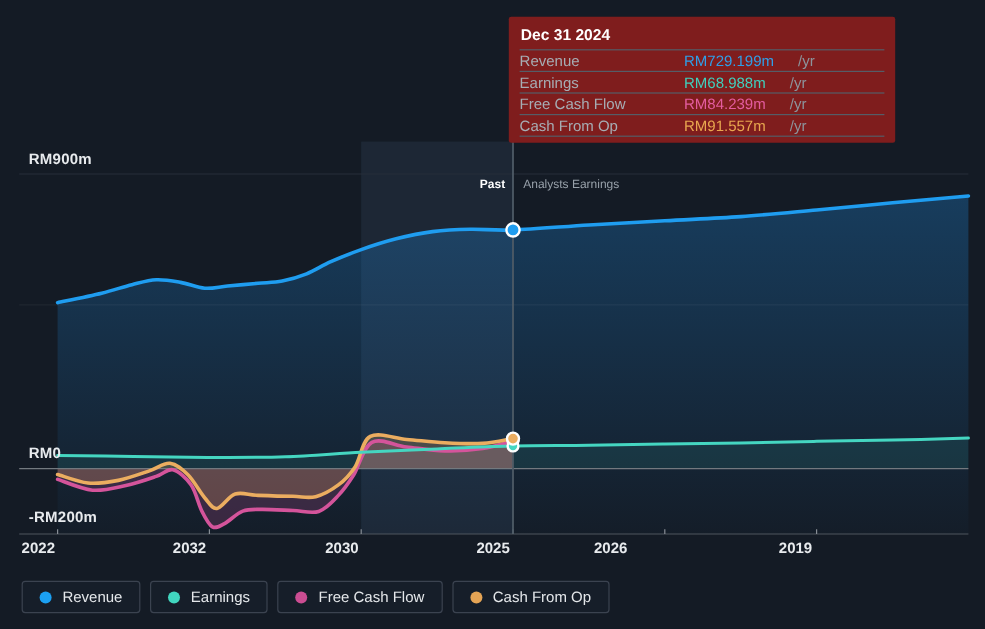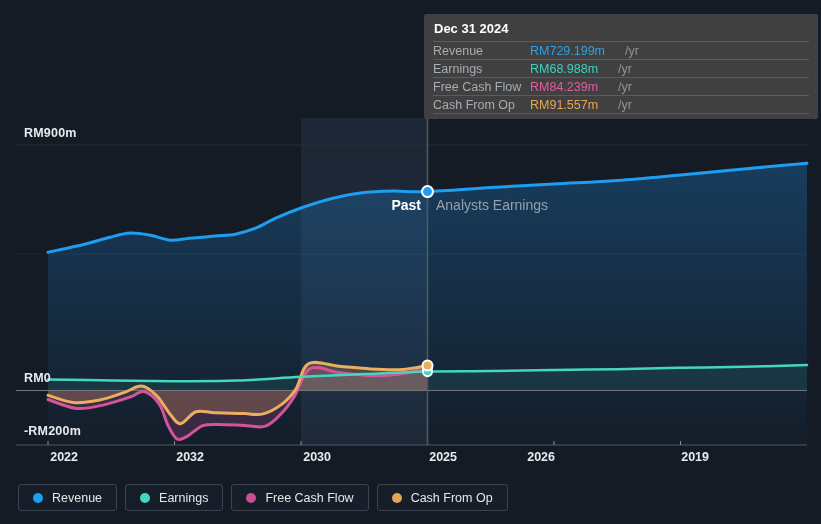--- a/index.html
+++ b/index.html
@@ -8,43 +8,43 @@
     background:#141b25;
     font-family:"Liberation Sans", sans-serif;
     -webkit-font-smoothing:antialiased;
   }
   #plot{position:absolute;left:0;top:0;}
   .axis-label{
     position:absolute;color:#e8ebee;font-size:12.5px;font-weight:600;
     letter-spacing:.2px;white-space:nowrap;
   }
   .x-label{
-    position:absolute;top:450px;width:60px;text-align:right;
+    position:absolute;top:450px;width:60px;text-align:left;
     color:#e8ebee;font-size:12.5px;font-weight:600;
   }
-  .zone-label{position:absolute;top:149px;font-size:14px;white-space:nowrap;margin-top:48px;}
+  .zone-label{position:absolute;top:149px;font-size:10px;white-space:nowrap;}
   .zone-past{right:400px;color:#ffffff;font-weight:700;}
   .zone-forecast{left:436px;color:#97a0a9;font-weight:400;}
 
   
   .tooltip{
-    position:absolute;left:424px;top:14px;width:394px;
-    background:#404040;border-radius:2px;padding:0 0 5px 0;z-index:5;
+    position:absolute;left:424px;top:14px;width:322px;
+    background:#7f1d1d;border-radius:2px;padding:0 0 5px 0;z-index:5;
   }
   .tt-title{
     color:#ffffff;font-size:13px;font-weight:700;
     padding:7px 10px 5px 10px;
   }
   .tt-row{
     display:flex;align-items:center;height:17px;margin:0 9px;
     border-top:1px solid #555d67;font-size:12.5px;
   }
   .tt-row:last-child{border-bottom:1px solid #555d67;}
   .tt-label{flex:0 0 97px;color:#a6adb4;}
-  .tt-value{font-weight:500;}
+  .tt-value{font-weight:500;margin-left:40px;}
   .tt-suffix{color:#8d949c;margin-left:20px;}
   .c-revenue{color:#2f9fe8;}
   .c-earnings{color:#3fd0bd;}
   .c-fcf{color:#e45c9f;}
   .c-cashop{color:#e8a74f;}
 
   
   .legend{
     position:absolute;left:18px;top:484px;display:flex;gap:8px;
   }

